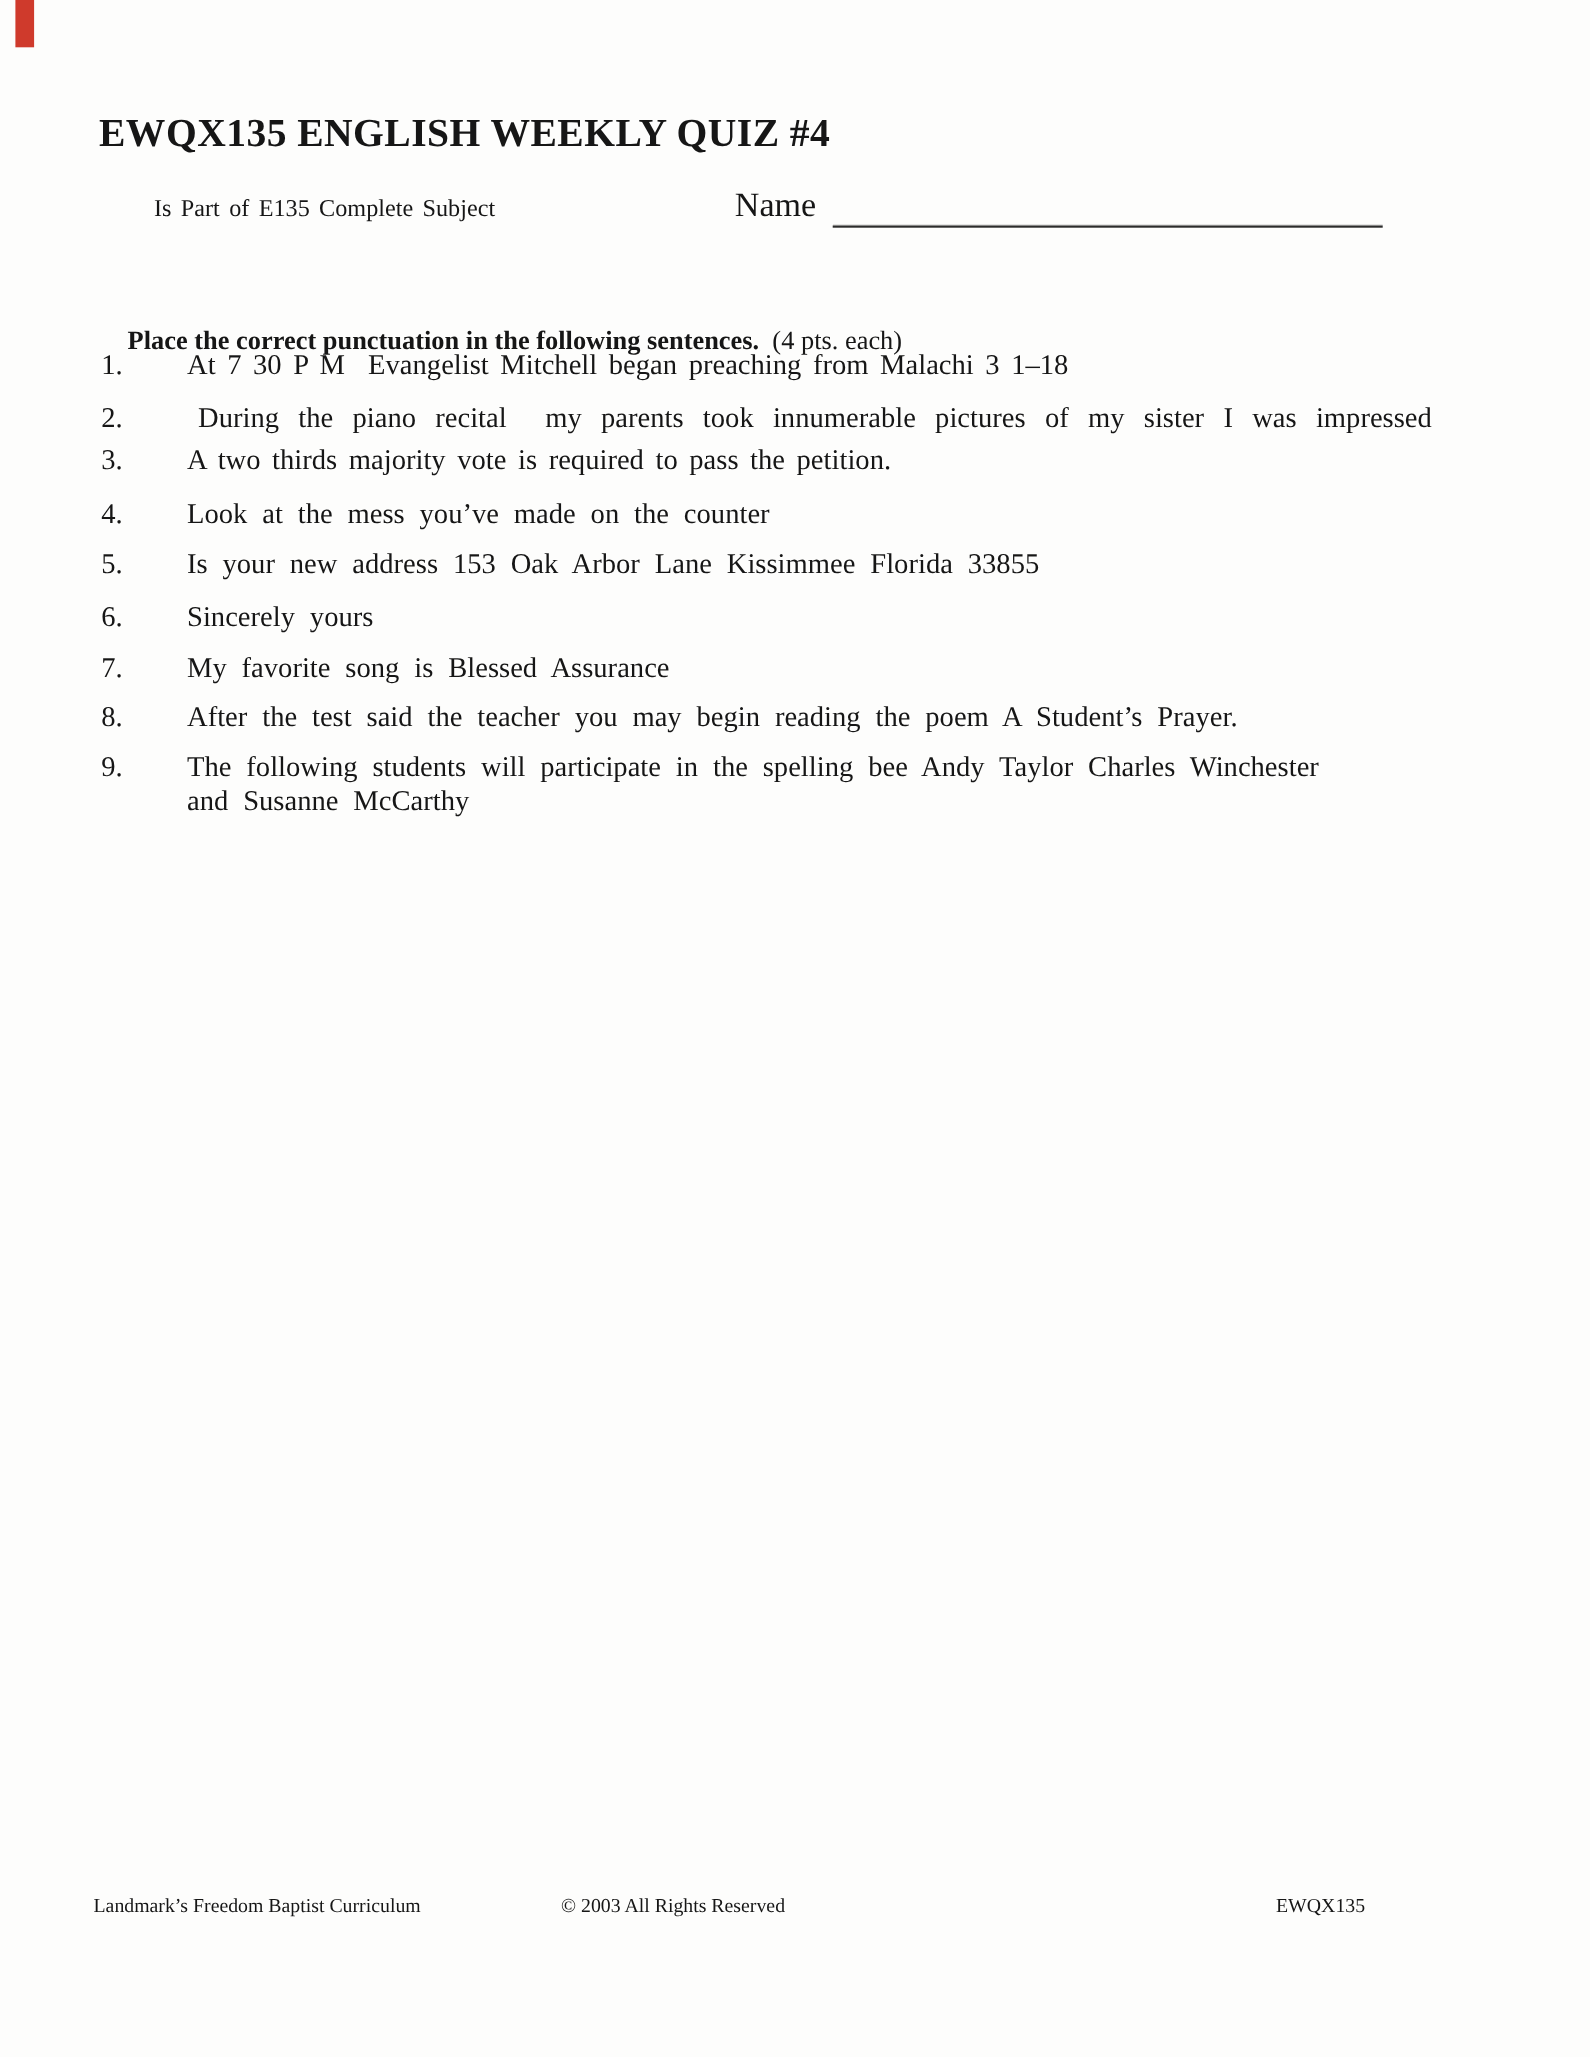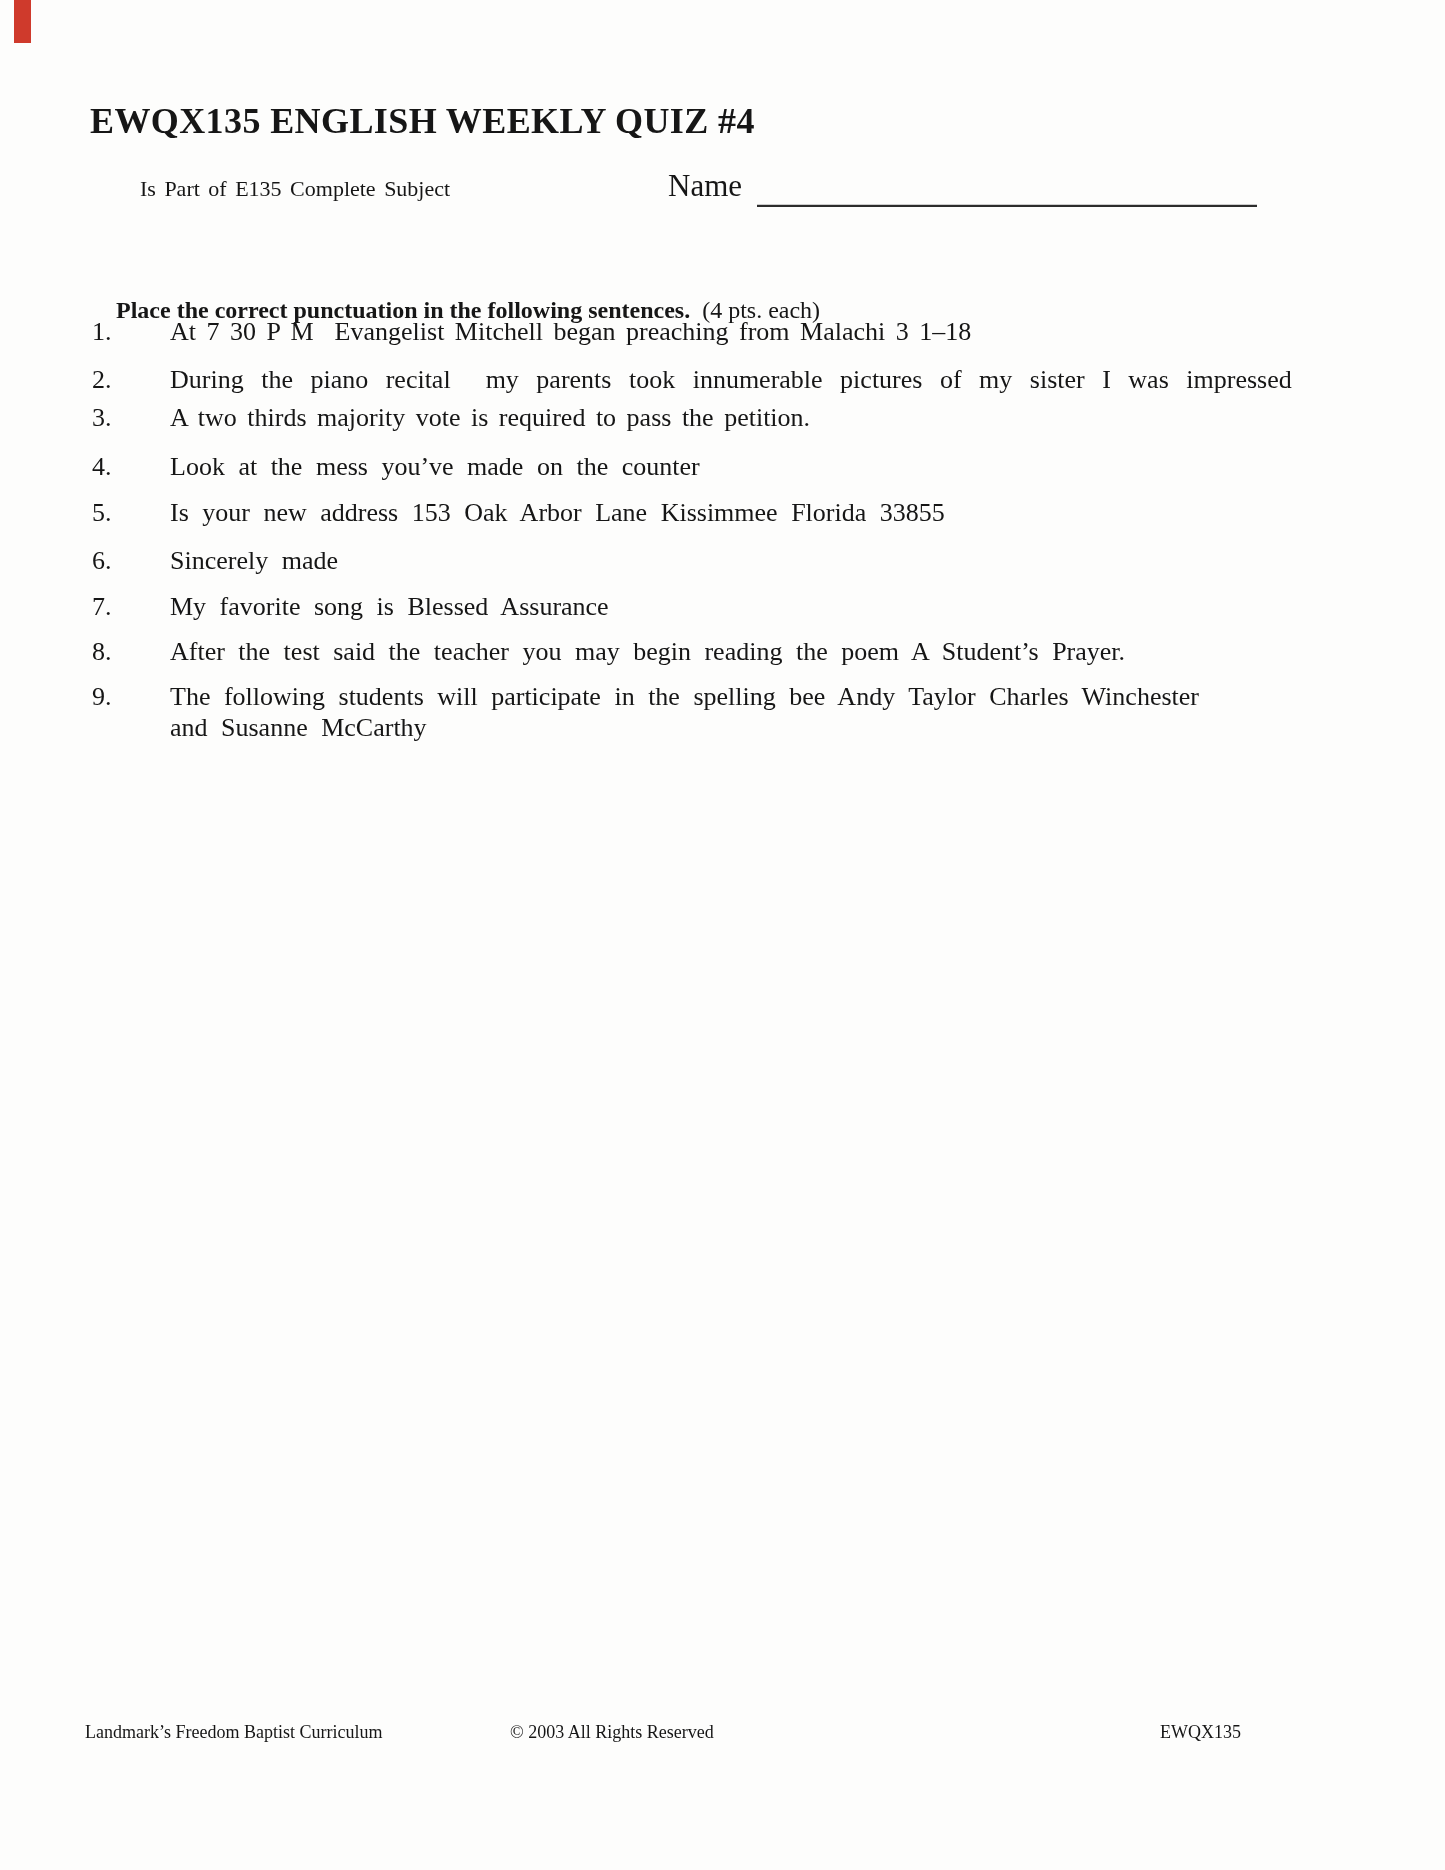--- a/index.html
+++ b/index.html
@@ -68,21 +68,21 @@
     font-size: 26px;
     line-height: 31px;
   }
   .q-num {
     width: 78px;
     flex: 0 0 78px;
     white-space: pre;
   }
   .q-text { white-space: pre; word-spacing: 7px; }
   .ws-narrow .q-text { word-spacing: 4px; }
-  .ws-wide .q-text { word-spacing: 11px; }
+  .ws-wide .q-text { word-spacing: 11px; margin-left: 10px; }
   .q-line { white-space: pre; }
 
   .footer {
     position: absolute;
     left: 0; top: 1722px;
     width: 1445px;
     font-size: 18px;
     white-space: pre;
   }
   .footer .f-left  { position: absolute; left: 85px;  top: 0; }
@@ -127,21 +127,21 @@
     <span class="q-text">Look at the mess you’ve made on the counter</span>
   </div>
 
   <div class="q-row" style="top:497px">
     <span class="q-num">5.</span>
     <span class="q-text">Is your new address 153 Oak Arbor Lane Kissimmee Florida 33855</span>
   </div>
 
   <div class="q-row" style="top:545px">
     <span class="q-num">6.</span>
-    <span class="q-text">Sincerely made</span>
+    <span class="q-text">Sincerely yours</span>
   </div>
 
   <div class="q-row" style="top:591px">
     <span class="q-num">7.</span>
     <span class="q-text">My favorite song is Blessed Assurance</span>
   </div>
 
   <div class="q-row" style="top:636px">
     <span class="q-num">8.</span>
     <span class="q-text">After the test said the teacher you may begin reading the poem A Student’s Prayer.</span>

